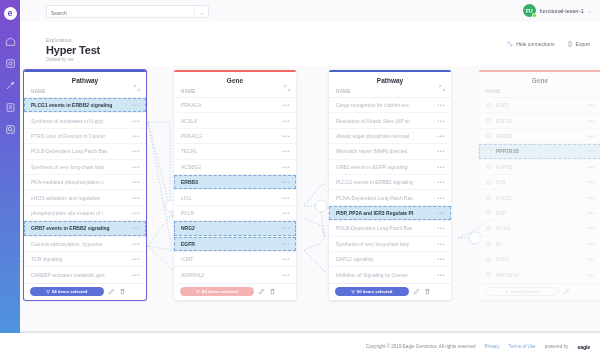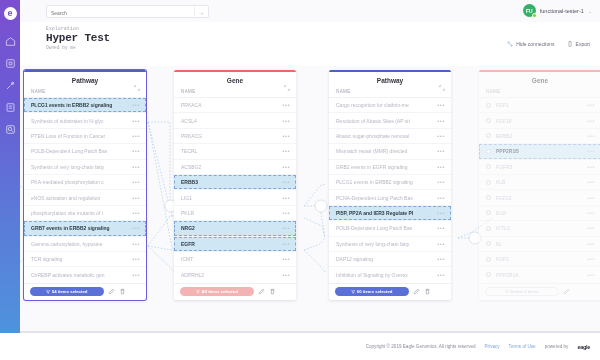--- a/index.html
+++ b/index.html
@@ -52,21 +52,21 @@
     display: flex; align-items: center; justify-content: center; position: relative;
   }
   .avatar .dot {
     position: absolute; right: -1px; bottom: -1px; width: 5px; height: 5px;
     border-radius: 50%; background: #7ed321; border: 1px solid #fff;
   }
   .user-name { font-size: 5.5px; color: #51515f; }
   .caret { font-size: 5px; color: #a8a8b6; }
 
   
-  .exp-head { position: absolute; left: 46px; top: 26px; font-family: Liberation Mono, monospace; }
+  .exp-head { position: absolute; left: 46px; top: 38px; }
   .exp-kicker { font-size: 4.5px; color: #9e9eac; letter-spacing: .3px; }
   .exp-title { font-size: 11px; color: #2e2e3c; font-weight: bold; margin-top: 1px; letter-spacing: -.2px; }
   .exp-sub { font-size: 4.5px; color: #a6a6b4; margin-top: 1px; }
 
   .head-actions { position: absolute; right: 10px; top: 41px; display: flex; gap: 12px; align-items: center; }
   .head-act { display: flex; align-items: center; gap: 3px; font-size: 5px; color: #6d6d7b; }
   .head-act svg { display: block; }
 
   
   .board { position: absolute; left: 20px; top: 66px; right: 0; height: 267px; background: #fafafc; }

